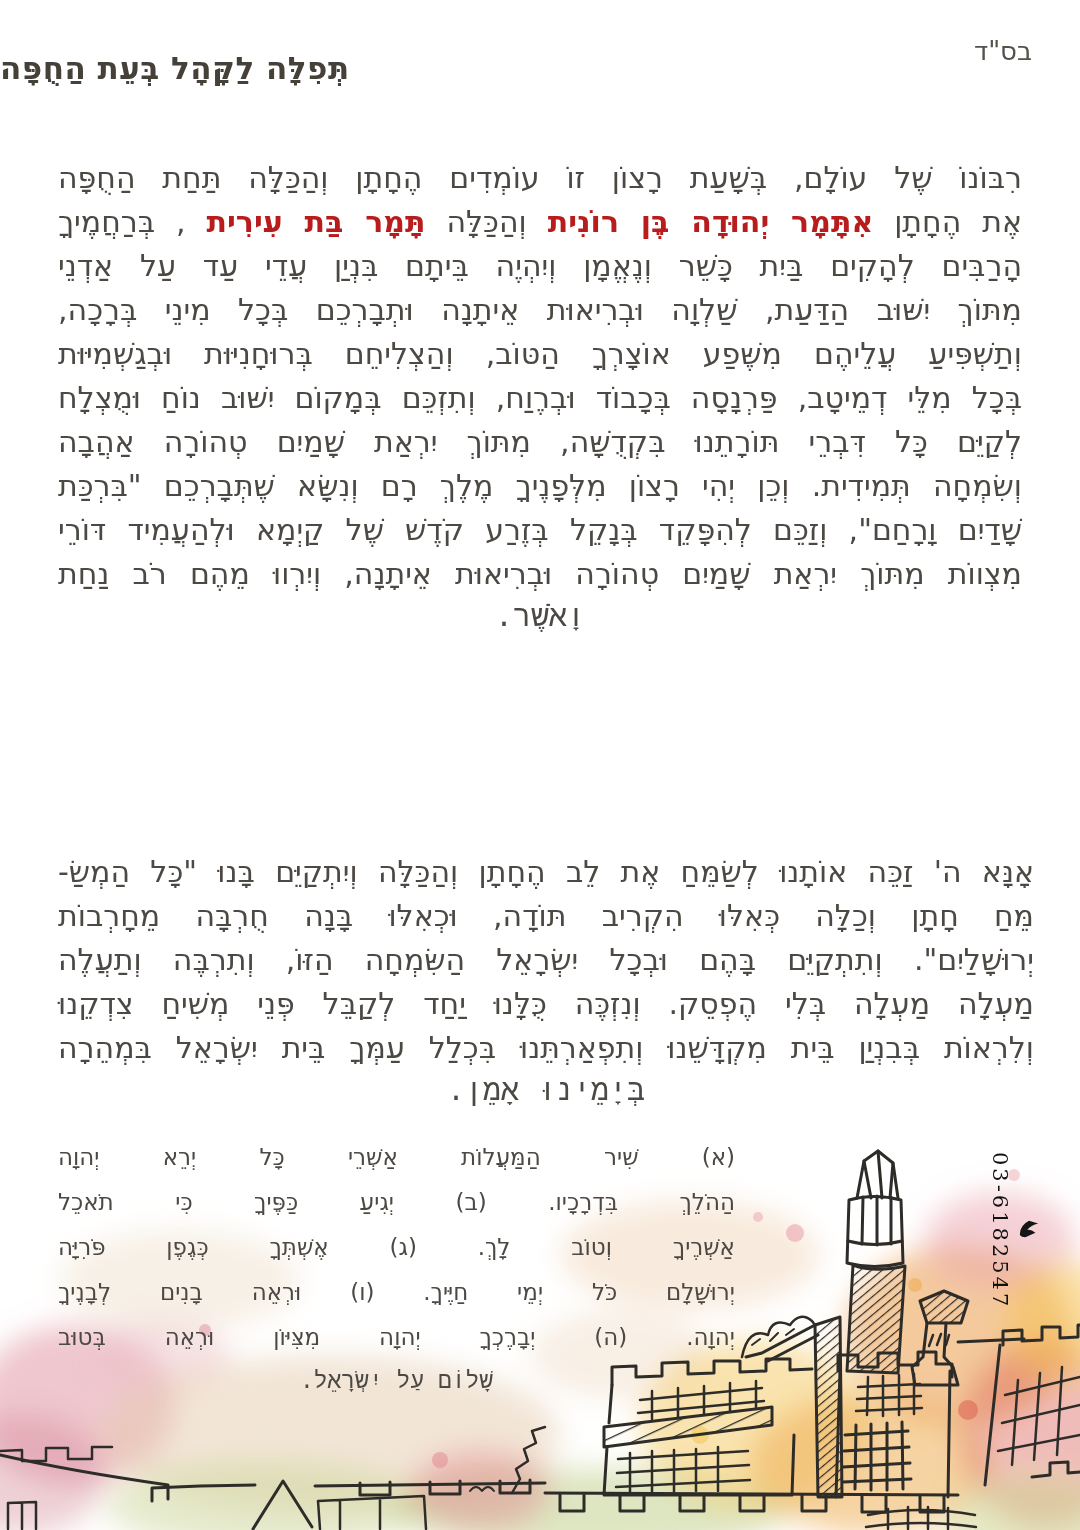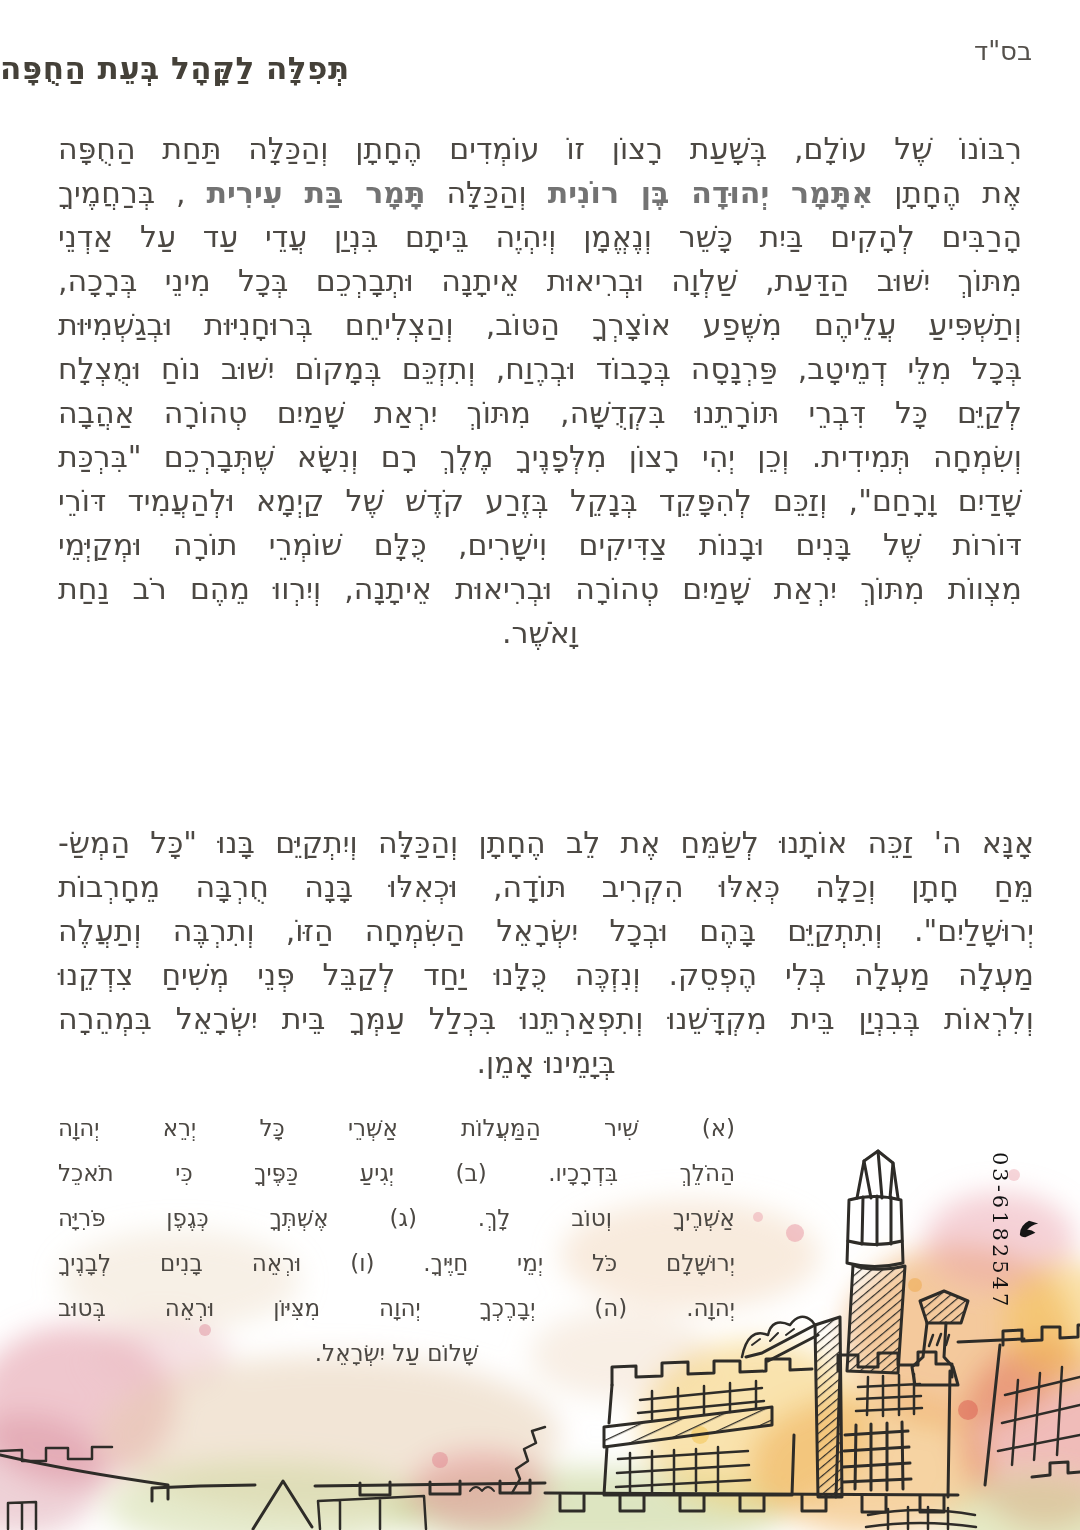--- a/index.html
+++ b/index.html
@@ -4,24 +4,24 @@
 <style>
   html,body{margin:0;padding:0;background:#888;}
   .page{
     position:relative;width:1080px;height:1530px;margin:0 auto;
     background:#ffffff;overflow:hidden;direction:rtl;
     font-family:"DejaVu Sans","Liberation Sans",sans-serif;color:#4c4843;
   }
   .bsd{position:absolute;top:36px;right:48px;font-size:26px;color:#55514c;}
   .title{position:absolute;top:50px;left:0;right:0;margin:0;text-align:left;
     font-size:31px;font-weight:bold;color:#454139;letter-spacing:.5px;}
-  .para{position:absolute;z-index:2;font-size:30px;line-height:44px;}
+  .para{position:absolute;z-index:2;font-size:30px;line-height:44px;margin-top:29px;}
   .para .line{text-align:justify;text-align-last:justify;white-space:nowrap0;}
-  .para .line.center{text-align:center;text-align-last:center;}
-  .para b{font-weight:bold;color:#737373;}
+  .para .line.center{text-align:center;text-align-last:center;font-family:Liberation Mono, monospace;}
+  .para b{font-weight:bold;color:#b91c1c;}
   .p1{top:127px;right:58px;left:58px;}
   .p2{top:821px;right:46px;left:58px;}
   .psalm{top:1106px;right:345px;width:677px;font-size:23px;line-height:45px;z-index:3;}
   .illustration{position:absolute;top:1105px;left:0;z-index:1;}
   .phone{
     position:absolute;top:1152px;right:40px;z-index:4;
     writing-mode:vertical-rl;direction:ltr;
     font-family:"DejaVu Serif","Liberation Serif",serif;
     font-size:21px;letter-spacing:3px;color:#121212;
     display:flex;flex-direction:column;align-items:center;gap:6px;
@@ -150,21 +150,20 @@
   <div class="para p1">
       <div class="line">רִבּוֹנוֹ שֶׁל עוֹלָם, בְּשָׁעַת רָצוֹן זוֹ עוֹמְדִים הֶחָתָן וְהַכַּלָּה תַּחַת הַחֻפָּה</div>
       <div class="line">אֶת הֶחָתָן <b>אִתָּמָר יְהוּדָה בֶּן רוֹנִית</b> וְהַכַּלָּה <b>תָּמָר בַּת עִירִית</b> , בְּרַחֲמֶיךָ</div>
       <div class="line">הָרַבִּים  לְהָקִים בַּיִת כָּשֵׁר וְנֶאֱמָן וְיִהְיֶה בֵּיתָם בִּנְיַן עֲדֵי עַד עַל אַדְנֵי</div>
       <div class="line">מִתּוֹךְ יִשּׁוּב הַדַּעַת, שַׁלְוָה וּבְרִיאוּת אֵיתָנָה וּתְבָרְכֵם בְּכָל מִינֵי בְּרָכָה,</div>
       <div class="line">וְתַשְׁפִּיעַ עֲלֵיהֶם מִשֶּׁפַע אוֹצָרְךָ הַטּוֹב, וְהַצְלִיחֵם בְּרוּחָנִיּוּת וּבְגַשְׁמִיּוּת</div>
       <div class="line">בְּכָל מִלֵּי דְמֵיטָב, פַּרְנָסָה בְּכָבוֹד וּבְרֶוַח, וְתִזְכֵּם בְּמָקוֹם יִשּׁוּב נוֹחַ וּמֻצְלָח</div>
       <div class="line">לְקַיֵּם כָּל דִּבְרֵי תּוֹרָתֵנוּ בִּקְדֻשָּׁה, מִתּוֹךְ יִרְאַת שָׁמַיִם טְהוֹרָה אַהֲבָה</div>
       <div class="line">וְשִׂמְחָה תְּמִידִית. וְכֵן יְהִי רָצוֹן מִלְּפָנֶיךָ מֶלֶךְ רָם וְנִשָּׂא שֶׁתְּבָרְכֵם "בִּרְכַּת</div>
       <div class="line">שָׁדַיִם וָרָחַם", וְזַכֵּם לְהִפָּקֵד בְּנָקֵל בְּזֶרַע קֹדֶשׁ שֶׁל קַיְמָא וּלְהַעֲמִיד דּוֹרֵי</div>
-      <div class="line">דּוֹרוֹת שֶׁל בָּנִים וּבָנוֹת צַדִּיקִים וִישָׁרִים, כֻּלָּם שׁוֹמְרֵי תוֹרָה וּמְקַיְּמֵי</div>
       <div class="line">מִצְווֹת מִתּוֹךְ יִרְאַת שָׁמַיִם טְהוֹרָה וּבְרִיאוּת אֵיתָנָה, וְיִרְווּ מֵהֶם רֹב נַחַת</div>
       <div class="line center">וָאֹשֶׁר.</div>
     </div>
   <div class="para p2">
       <div class="line">אָנָּא ה' זַכֵּה אוֹתָנוּ לְשַׂמֵּחַ אֶת לֵב הֶחָתָן וְהַכַּלָּה וְיִתְקַיֵּם בָּנוּ "כָּל הַמְשַׂ-</div>
       <div class="line">מֵּחַ חָתָן וְכַלָּה כְּאִלּוּ הִקְרִיב תּוֹדָה, וּכְאִלּוּ בָּנָה חֻרְבָּה מֵחָרְבוֹת</div>
       <div class="line">יְרוּשָׁלַיִם". וְתִתְקַיֵּם בָּהֶם וּבְכָל יִשְׂרָאֵל הַשִּׂמְחָה הַזּוֹ, וְתִרְבֶּה וְתַעֲלֶה</div>
       <div class="line">מַעְלָה מַעְלָה בְּלִי הֶפְסֵק. וְנִזְכֶּה כֻּלָּנוּ יַחַד לְקַבֵּל פְּנֵי מְשִׁיחַ צִדְקֵנוּ</div>
       <div class="line">וְלִרְאוֹת בְּבִנְיַן בֵּית מִקְדָּשֵׁנוּ וְתִפְאַרְתֵּנוּ בִּכְלַל עַמְּךָ בֵּית יִשְׂרָאֵל בִּמְהֵרָה</div>
       <div class="line center">בְּיָמֵינוּ אָמֵן.</div>

